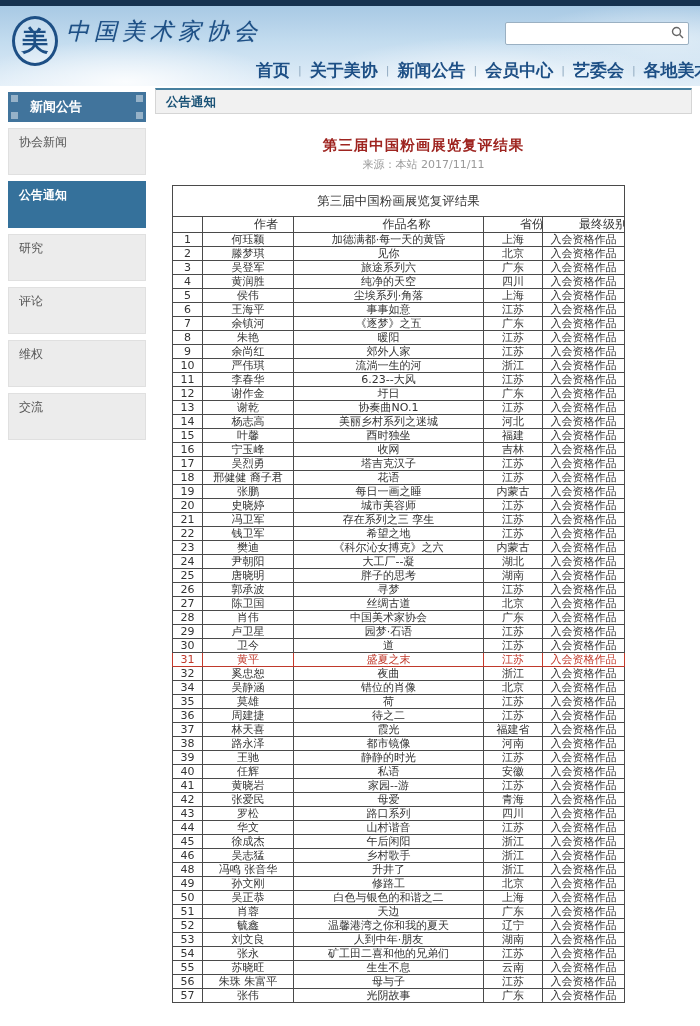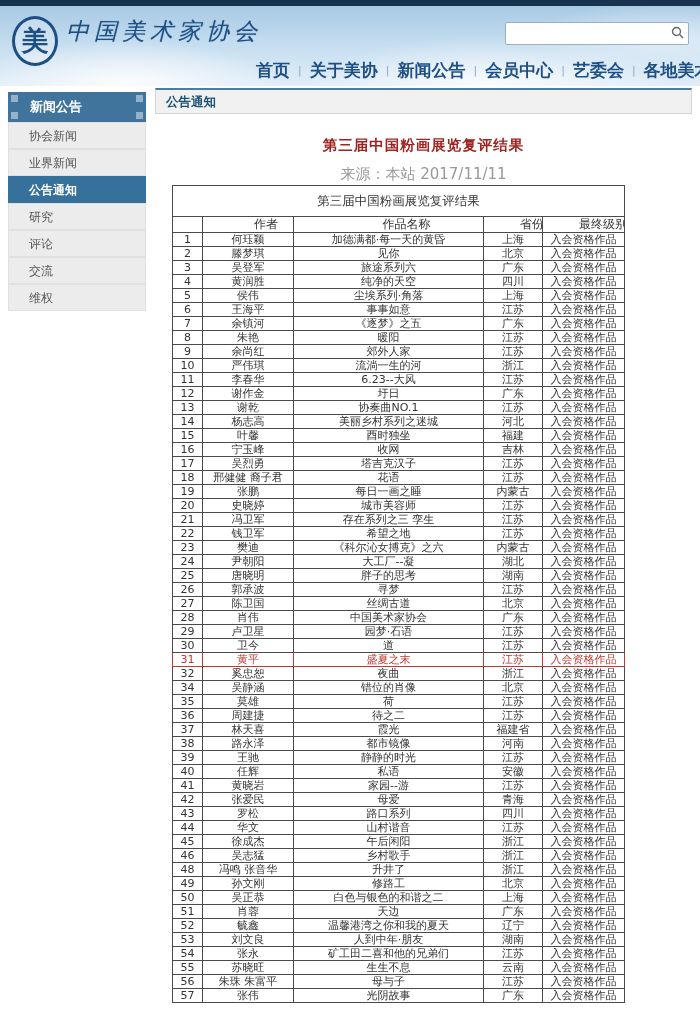--- a/index.html
+++ b/index.html
@@ -37,32 +37,32 @@
     cursor:pointer; white-space:nowrap; }
   .nav-sep { color:#8fa9bf; margin:0 8px; font-size:11px; }
 
   
   .sidebar { position:absolute; left:8px; top:92px; width:138px; }
   .side-header { position:relative; height:30px; background:#41749c; color:#fff;
     font-size:13px; font-weight:bold; line-height:30px; padding-left:22px; }
   .orn { position:absolute; width:7px; height:7px; background:rgba(255,255,255,.45); }
   .orn.tl { left:3px; top:3px; } .orn.bl { left:3px; bottom:3px; }
   .orn.tr { right:3px; top:3px; } .orn.br { right:3px; bottom:3px; }
-  .side-item { height:27px; margin-top:0; background:#ececec; border:1px solid #e0e0e0;
-    color:#555; font-size:12px; line-height:27px; padding-left:20px; cursor:pointer; }
+  .side-item { height:47px; margin-top:6px; background:#ececec; border:1px solid #e0e0e0;
+    color:#555; font-size:12px; line-height:27px; padding-left:10px; cursor:pointer; }
   .side-item.active { background:#35719b; border-color:#35719b; color:#fff; font-weight:bold; }
 
   
   .main { position:absolute; left:155px; top:88px; width:537px; }
   .crumb-bar { height:26px; background:#f1f1f1; border:1px solid #d5d5d5;
     border-top:2px solid #47809f; color:#1a5276; font-size:12.5px; font-weight:bold;
     line-height:23px; padding-left:10px; }
   .article-title { margin-top:22px; text-align:center; color:#9e2420;
     font-size:14.5px; font-weight:bold; letter-spacing:1px; }
-  .article-source { margin-top:10px; text-align:center; color:#999; font-size:15px; }
+  .article-source { margin-top:2px; text-align:center; color:#999; font-size:11px; }
 
   
   .results-table { position:absolute; left:17px; top:97px; width:452px;
     border-collapse:collapse; table-layout:fixed; }
   .results-table td, .results-table th { border:1px solid #4a4a4a; text-align:center;
     font-size:11px; color:#333; padding:0; line-height:13px; height:13px;
     overflow:hidden; white-space:nowrap; font-weight:normal; }
   .caption-cell { height:30px !important; font-size:12.5px !important; line-height:30px !important; }
   .results-table thead th { height:15px; line-height:15px; font-size:12px;padding-left:36px; }
   tr.hl td { color:#c0392b; border-color:#c0392b;margin-top:45px; }
@@ -114,26 +114,25 @@
 <aside class="sidebar">
   <div class="side-header">
     <span class="orn tl"></span>
     <span class="orn bl"></span>
     <span class="orn tr"></span>
     <span class="orn br"></span>
     <span>新闻公告</span>
   </div>
   <div>
       <div class="side-item">协会新闻</div>
-      <div class="side-item">业界新闻</div>
       <div class="side-item active">公告通知</div>
       <div class="side-item">研究</div>
       <div class="side-item">评论</div>
+      <div class="side-item">维权</div>
       <div class="side-item">交流</div>
-      <div class="side-item">维权</div>
     </div>
 </aside>
 
 <main class="main">
   <div class="crumb-bar">公告通知</div>
 
   <h1 class="article-title">第三届中国粉画展览复评结果</h1>
 
   <div class="article-source">
     <span>来源：本站</span>

